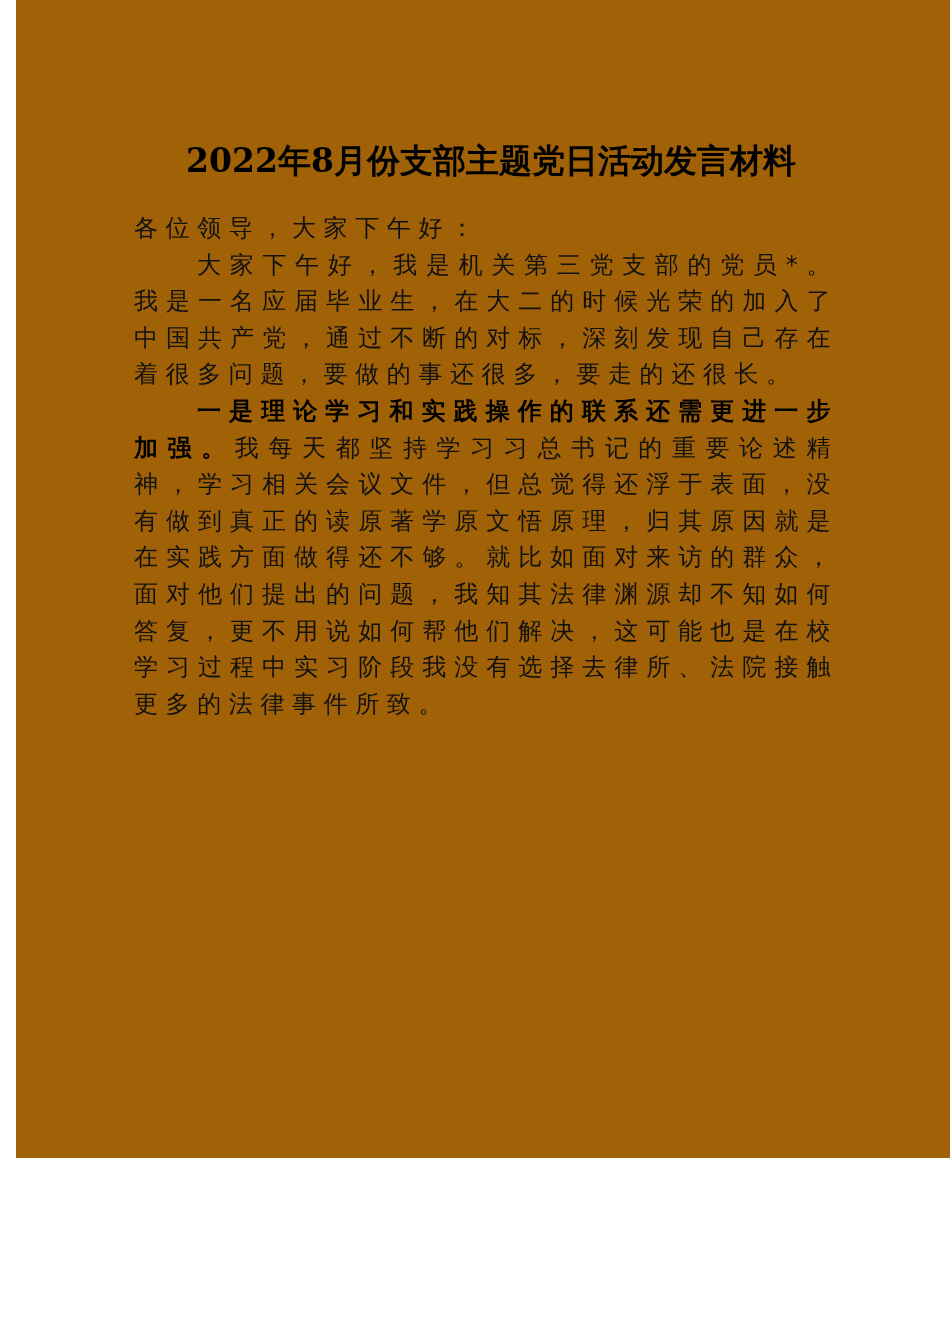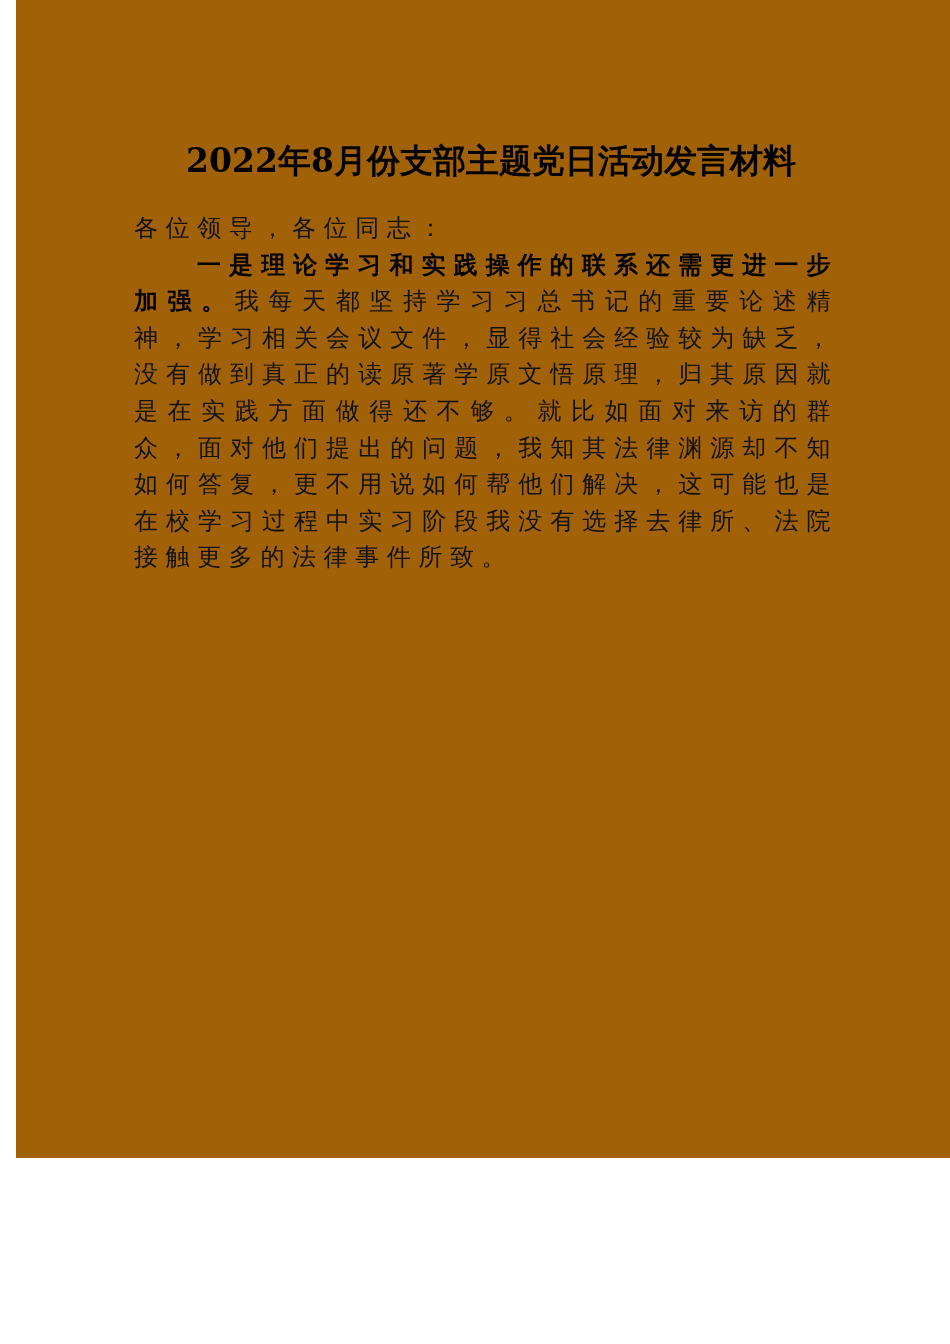--- a/index.html
+++ b/index.html
@@ -61,22 +61,25 @@
       color: #000000;
     }
   </style>
 </head>
 <body>
 
 <div class="page">
   <div class="title">2022年8月份支部主题党日活动发言材料</div>
 
   <div class="body">
-    <p>各位领导，各位同志：</p>
-
+    <p>各位领导，大家下午好：</p>
 
     <p class="indent">
-      <span class="lead">一是理论学习和实践操作的联系还需更进一步加强。</span><span>我每天都坚持学习习总书记的重要论述精神，学习相关会议文件，显得社会经验较为缺乏，没有做到真正的读原著学原文悟原理，归其原因就是在实践方面做得还不够。就比如面对来访的群众，面对他们提出的问题，我知其法律渊源却不知如何答复，更不用说如何帮他们解决，这可能也是在校学习过程中实习阶段我没有选择去律所、法院接触更多的法律事件所致。</span>
+      <span>大家下午好，我是机关第三党支部的党员*。我是一名应届毕业生，在大二的时候光荣的加入了中国共产党，通过不断的对标，深刻发现自己存在着很多问题，要做的事还很多，要走的还很长。</span>
+    </p>
+
+    <p class="indent">
+      <span class="lead">一是理论学习和实践操作的联系还需更进一步加强。</span><span>我每天都坚持学习习总书记的重要论述精神，学习相关会议文件，但总觉得还浮于表面，没有做到真正的读原著学原文悟原理，归其原因就是在实践方面做得还不够。就比如面对来访的群众，面对他们提出的问题，我知其法律渊源却不知如何答复，更不用说如何帮他们解决，这可能也是在校学习过程中实习阶段我没有选择去律所、法院接触更多的法律事件所致。</span>
     </p>
 
 
   </div>
 </div>
 
 </body></html>

